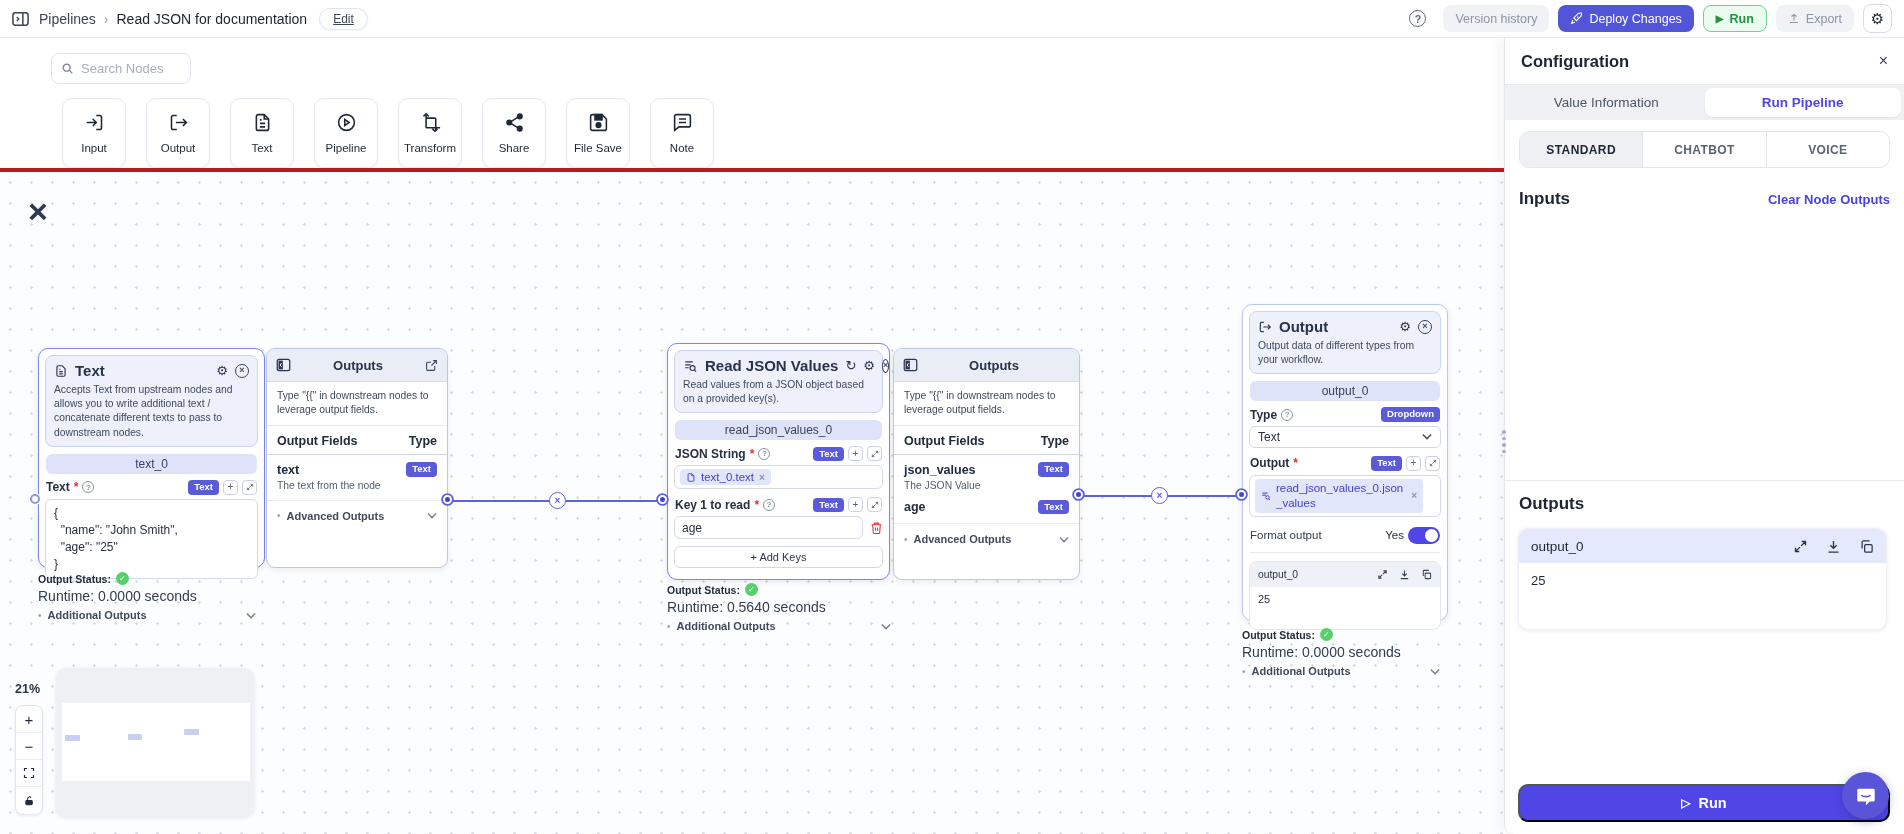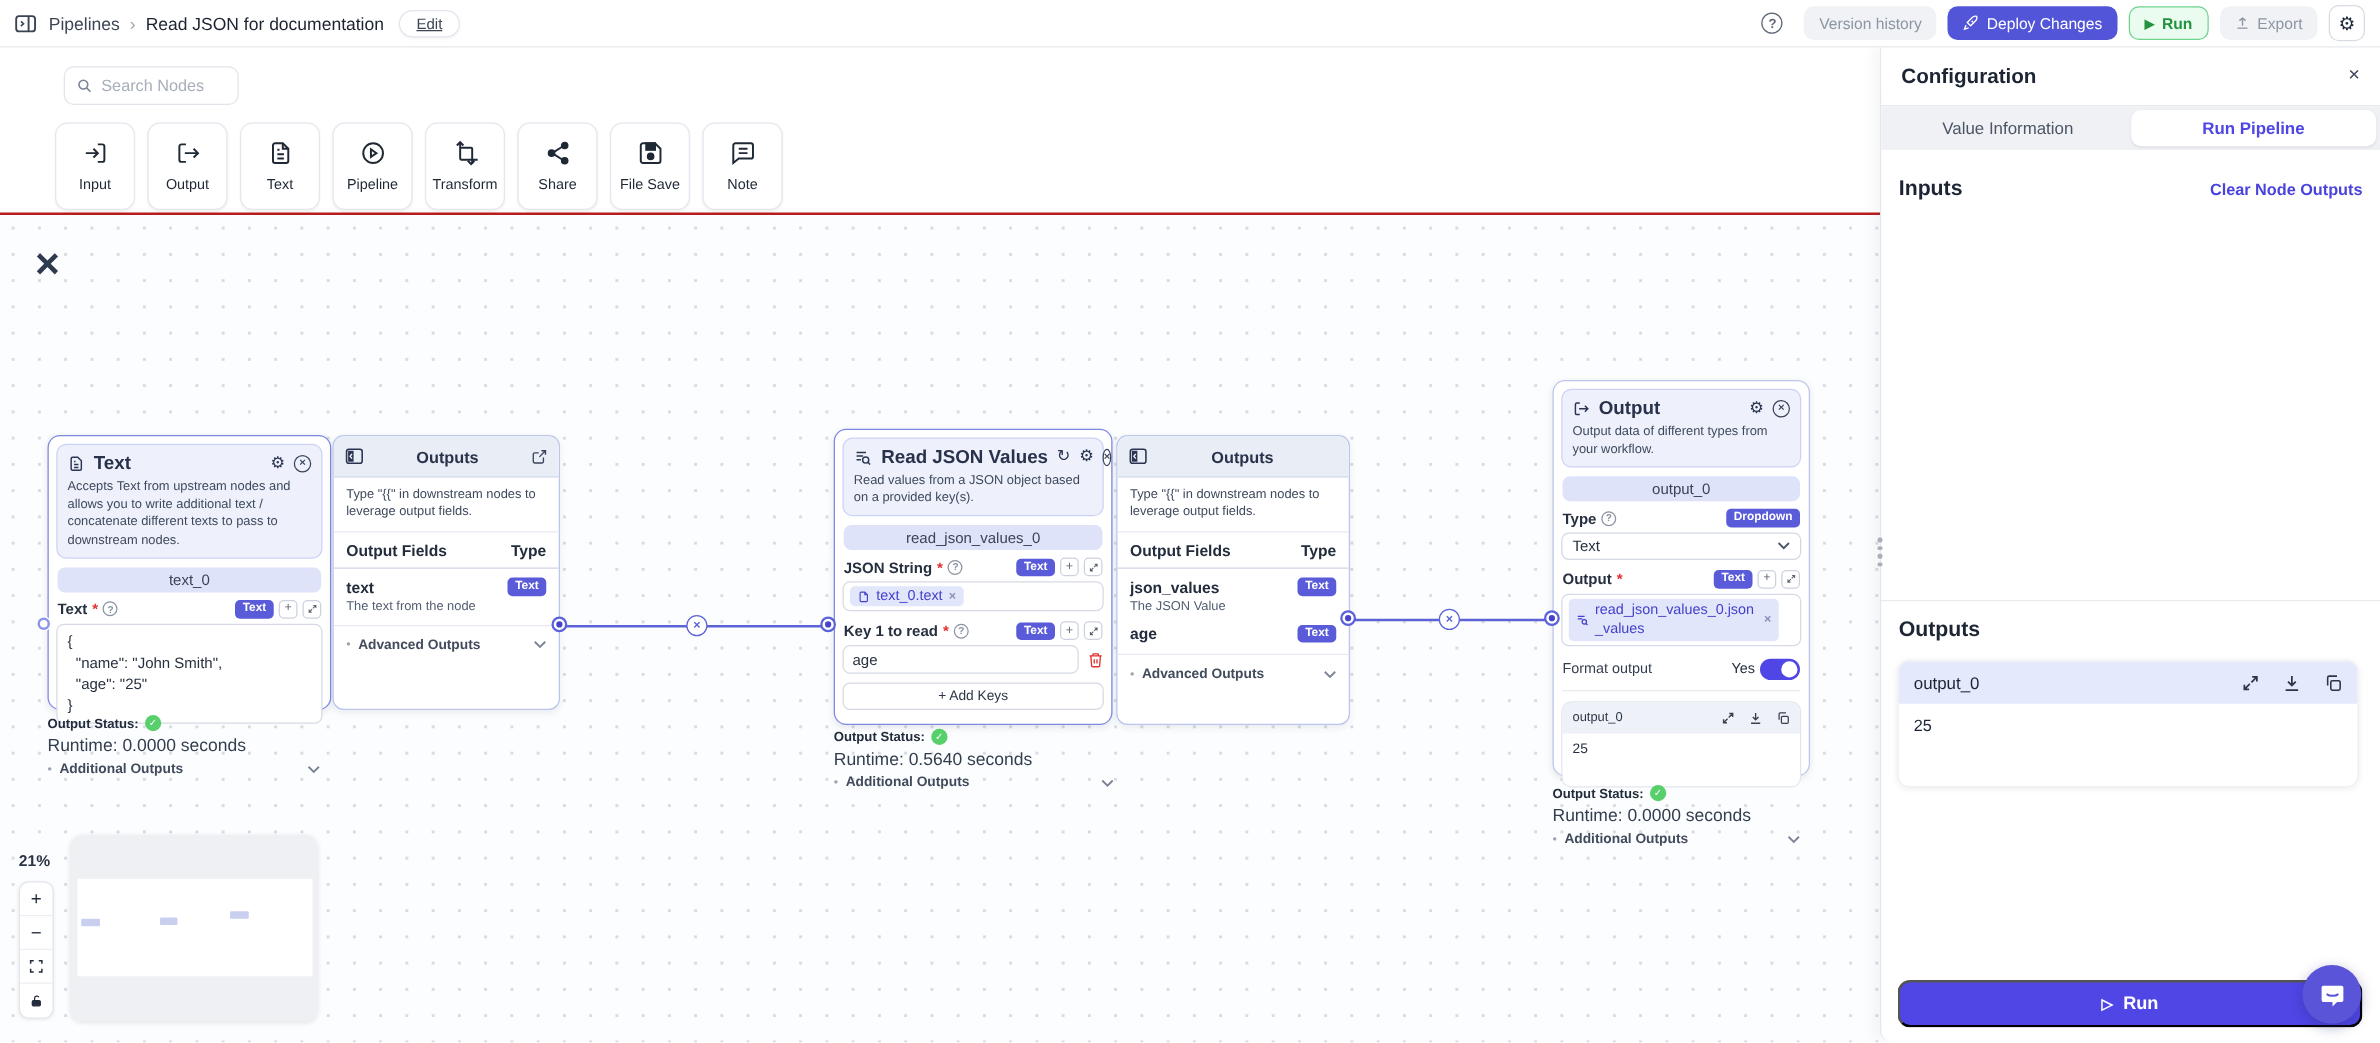--- a/index.html
+++ b/index.html
@@ -17,29 +17,29 @@
   .help-circ { width:17px; height:17px; border:1.6px solid #5d6676; border-radius:50%; display:flex; align-items:center; justify-content:center; font-size:10.5px; font-weight:700; color:#5d6676; margin-right:8px; }
   .btn { height:27px; border-radius:8px; display:inline-flex; align-items:center; gap:6px; padding:0 12px; font-size:12.5px; font-weight:500; border:none; }
   .btn-gray { background:#f1f2f5; color:#8d95a3; }
   .btn-deploy { background:#5355d8; color:#fff; }
   .btn-run { background:#eafbef; border:1px solid #6ed38e; color:#22923e; font-weight:600; }
   .btn-run .glyph { color:#22923e; font-size:10px; }
   .btn-icon { width:29px; height:29px; border:1px solid #d8dbe3; border-radius:8px; background:#fff; display:flex; align-items:center; justify-content:center; font-size:15px; color:#20293a; }
   .gear-glyph { font-family:"DejaVu Sans",sans-serif; }
 
   
-  .palette { position:absolute; left:0; top:38px; width:1504px; height:134px; background:#fff; border-bottom:2px solid #b91c1c; z-index:20; }
+  .palette { position:absolute; left:0; top:38px; width:1504px; height:134px; background:#fff; border-bottom:4px solid #b91c1c; z-index:20; }
   .search-box { position:absolute; left:51px; top:15px; width:140px; height:31px; border:1px solid #e1e4ea; border-radius:8px; display:flex; align-items:center; gap:7px; padding:0 9px; background:#fff; }
   .search-box input { border:none; outline:none; width:100px; font-size:13px; color:#3c4454; font-family:inherit; background:transparent; }
   .search-box input::placeholder { color:#a7aeb9; }
   .tabs { position:absolute; left:213px; top:15px; height:31px; display:flex; align-items:center; gap:27px; }
   .tab { font-size:13.5px; color:#2d3646; font-weight:500; white-space:nowrap; }
   .tab.on { color:#4a47d5; position:relative; }
   .tab.on::after { content:""; position:absolute; left:-3px; right:-3px; bottom:-9px; height:2.5px; background:#4a47d5; border-radius:2px; }
-  .cards { position:absolute; left:44px; top:60px; display:flex; gap:10px; }
+  .cards { position:absolute; left:62px; top:60px; display:flex; gap:20px; }
   .card { width:64px; height:70px; background:#fff; border:1px solid #e4e7ed; border-radius:10px; box-shadow:0 1px 2px rgba(16,24,40,.06); display:flex; flex-direction:column; align-items:center; justify-content:center; gap:9px; }
   .card .lbl { font-size:11.5px; color:#1f2835; white-space:nowrap; }
 
   
   .canvas { position:absolute; left:0; top:172px; width:1504px; height:662px; background-color:#fcfdfe; background-image:radial-gradient(circle,#d8dbe2 1.1px,transparent 1.2px); background-size:21px 21px; overflow:hidden; }
   .big-x { position:absolute; left:28px; top:22px; font-size:34px; font-weight:700; color:#2e3a4e; line-height:1; }
 
   .edge { position:absolute; height:1.8px; background:#5c63d8; z-index:1; }
   .edge-x { position:absolute; width:17px; height:17px; border:1.5px solid #5c63d8; background:#fff; border-radius:50%; color:#5c63d8; display:flex; align-items:center; justify-content:center; font-size:10px; font-weight:700; z-index:3; line-height:1; }
   .handle { position:absolute; width:9px; height:9px; border-radius:50%; background:#4744cb; border:2px solid #fff; box-shadow:0 0 0 1.8px #5c63d8; z-index:4; }
@@ -640,20 +640,25 @@
         <i></i>
       </div>
     <div class="cfg-head">
       <span class="cfg-title">Configuration</span>
       <span class="cfg-x">×</span>
     </div>
     <div class="cfg-tabs">
       <div class="cfg-tab">Value Information</div>
       <div class="cfg-tab on">Run Pipeline</div>
     </div>
+    <div class="modes">
+      <div class="mode on">STANDARD</div>
+      <div class="mode">CHATBOT</div>
+      <div class="mode">VOICE</div>
+    </div>
     <div class="sec-row">
       <span class="sec-h">Inputs</span>
       <span class="clear-link">Clear Node Outputs</span>
     </div>
     <div class="cfg-div"></div>
     <div class="out-h">Outputs</div>
     <div class="outcard">
       <div class="oh">
         <span class="nm">output_0</span>
         <span>

